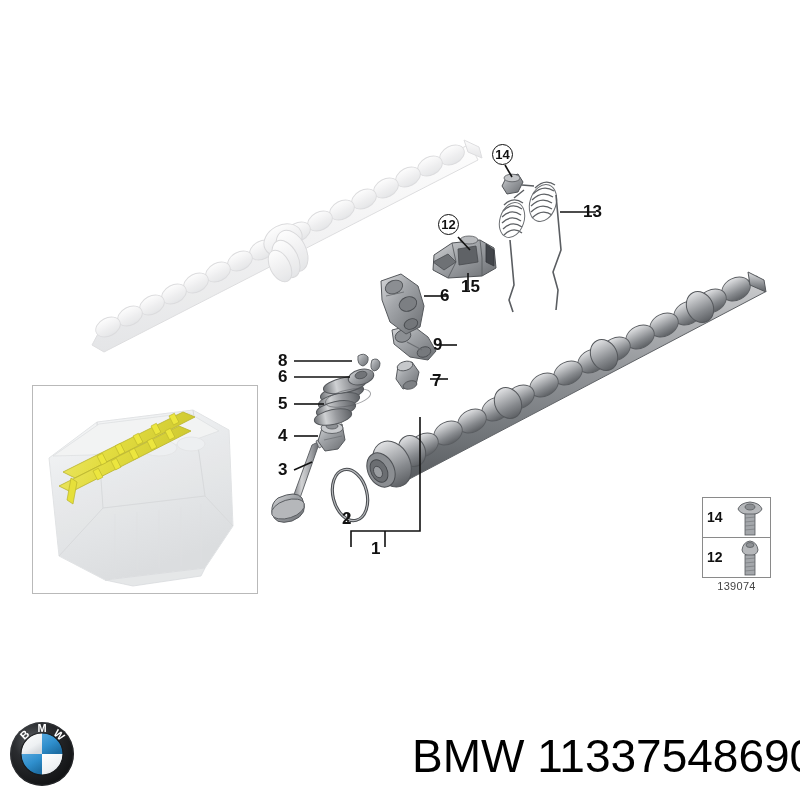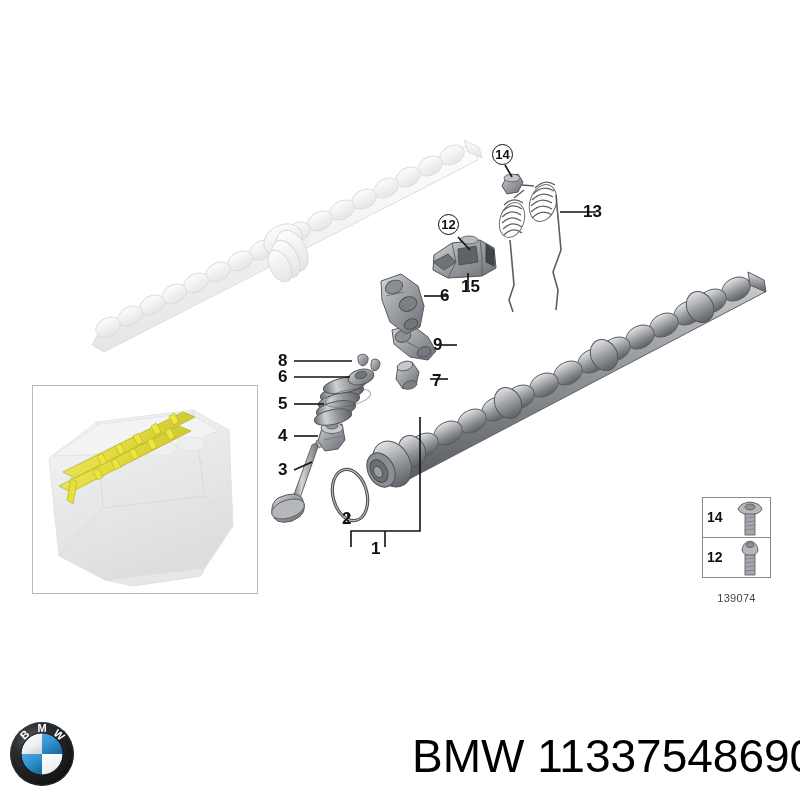--- a/index.html
+++ b/index.html
@@ -69,21 +69,21 @@
   .legend-num{
     position:absolute;left:4px;top:50%;
     transform:translateY(-50%);
     font-family:"Liberation Sans", sans-serif;
     font-weight:bold;font-size:14px;color:#111;
   }
   #legend-code{
     position:absolute;left:702px;top:580px;width:69px;
     text-align:center;
     font-family:"Liberation Sans", sans-serif;
-    font-size:11px;color:#444;letter-spacing:0.3px;margin-top:12px;
+    font-size:11px;color:#444;letter-spacing:0.3px;
   }
 
   
   #footer-text{
     position:absolute;
     left:412px;top:729px;
     font-family:"Liberation Sans", sans-serif;
     font-size:46px;
     font-weight:400;
     color:#000;

